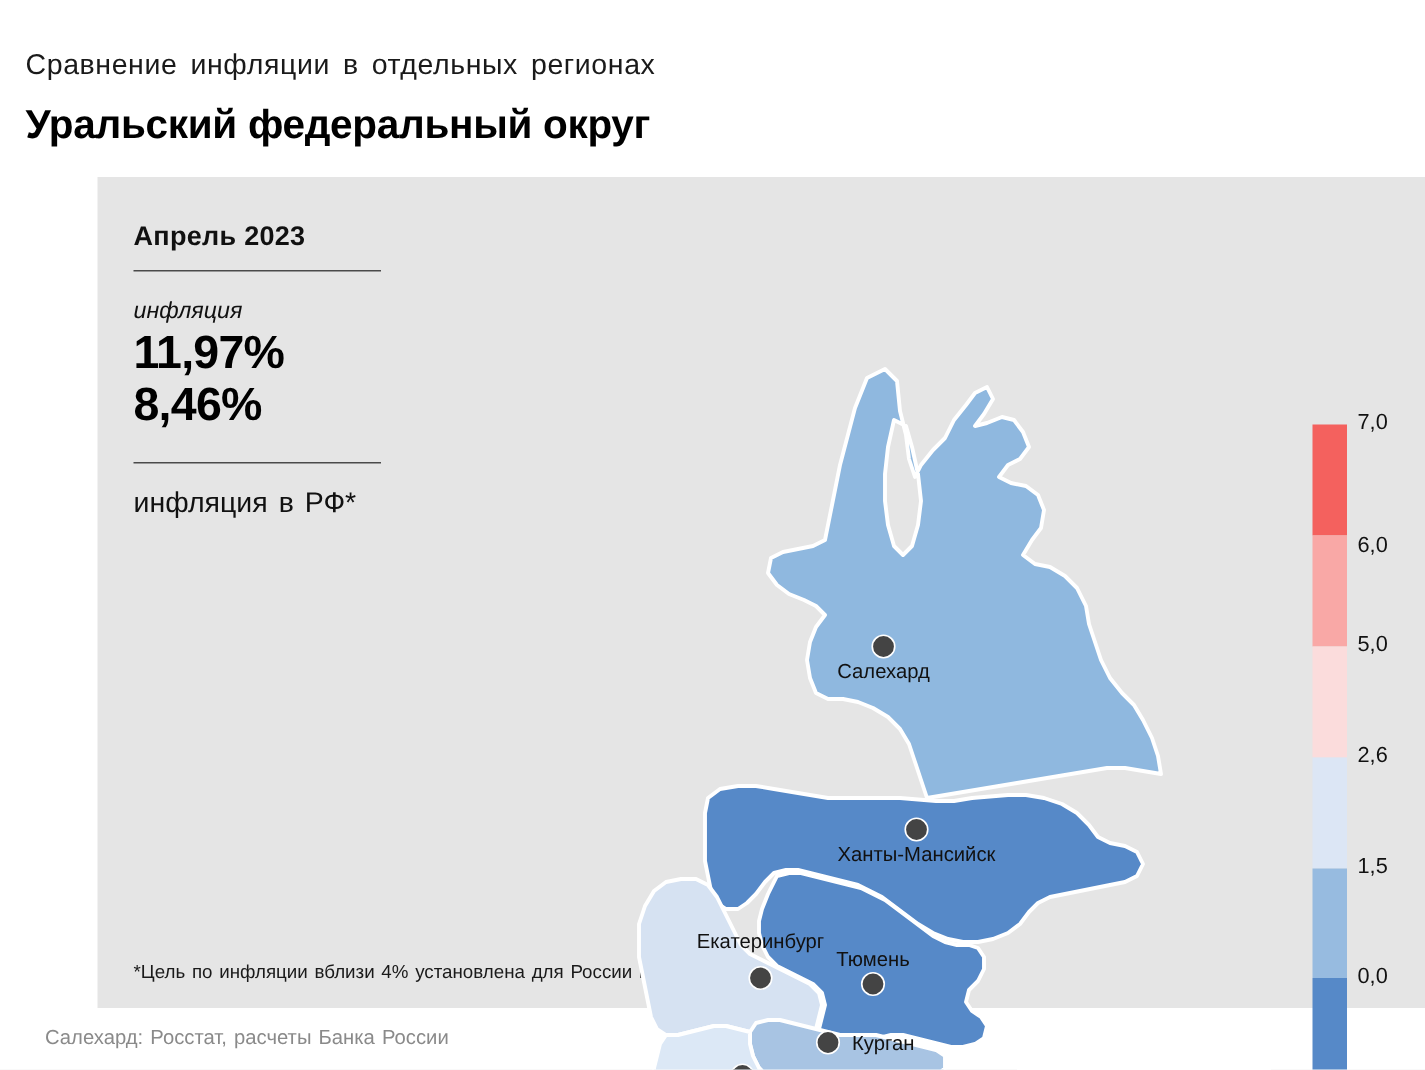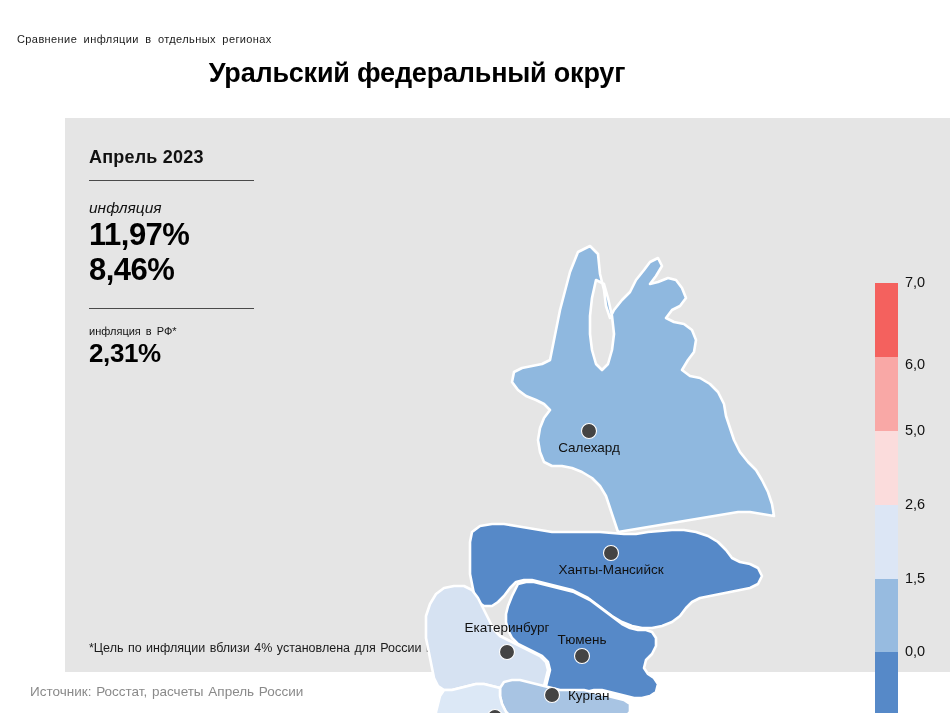--- a/index.html
+++ b/index.html
@@ -18,34 +18,33 @@
   }
 
   
   #header {
     position: absolute;
     left: 17px;
     top: 33px;
     width: 800px;
   }
   #subtitle {
-    font-size: 11px;
+    font-size: 19px;
     letter-spacing: 0.4px;
     color: #1a1a1a;
     white-space: nowrap;
     word-spacing: 3px;
   }
   #main-title {
     margin-top: 13px;
     font-size: 27px;
     font-weight: bold;
     letter-spacing: -0.2px;
     color: #000000;
     white-space: nowrap;
-    text-align: center;
   }
 
   
   #panel {
     position: absolute;
     left: 17px;
     top: 118px;
     width: 916px;
     height: 554px;
     background: #e5e5e5;
@@ -81,21 +80,21 @@
   .stat-value {
     font-size: 31px;
     font-weight: bold;
     color: #000;
     letter-spacing: -0.5px;
     margin-top: 2px;
     line-height: 1.05;
   }
   #rule2 { margin-top: 22px; }
   .stat-label-sm {
-    font-size: 11px;
+    font-size: 19px;
     color: #111;
     margin-top: 16px;
     word-spacing: 2px;
   }
   .stat-value-sm {
     font-size: 26px;
     font-weight: bold;
     color: #000;
     letter-spacing: -0.4px;
     margin-top: 1px;
@@ -170,21 +169,20 @@
 <div id="panel">
 
   <div id="stats">
     <div class="stat-period">Апрель 2023</div>
     <div class="rule"></div>
     <div class="stat-label">инфляция</div>
     <div class="stat-value">11,97%</div>
     <div class="stat-value">8,46%</div>
     <div class="rule" id="rule2"></div>
     <div class="stat-label-sm">инфляция в РФ*</div>
-    <div class="stat-value-sm">2,31%</div>
   </div>
 
   <div id="footnote">*Цель по инфляции вблизи 4% установлена для России в целом</div>
 
   <div id="map-wrap">
     <svg id="map-svg" viewBox="0 0 460 520" xmlns="http://www.w3.org/2000/svg">
 
       <g stroke="#ffffff" stroke-width="2.6" stroke-linejoin="round">
 
         <path fill="#8fb8df" d="M150 120 L160 70 L170 32 L178 12 L190 6 L198 14 L200 34 L204 50 L206 66
@@ -277,13 +275,13 @@
     <div class="legend-tick" style="top:73px;">6,0</div>
     <div class="legend-tick" style="top:139px;">5,0</div>
     <div class="legend-tick" style="top:213px;">2,6</div>
     <div class="legend-tick" style="top:287px;">1,5</div>
     <div class="legend-tick" style="top:360px;">0,0</div>
 
   </div>
 
 </div>
 
-<div id="source">Источник: Росстат, расчеты Апрель России</div>
+<div id="source">Салехард: Росстат, расчеты Банка России</div>
 
 </body></html>

